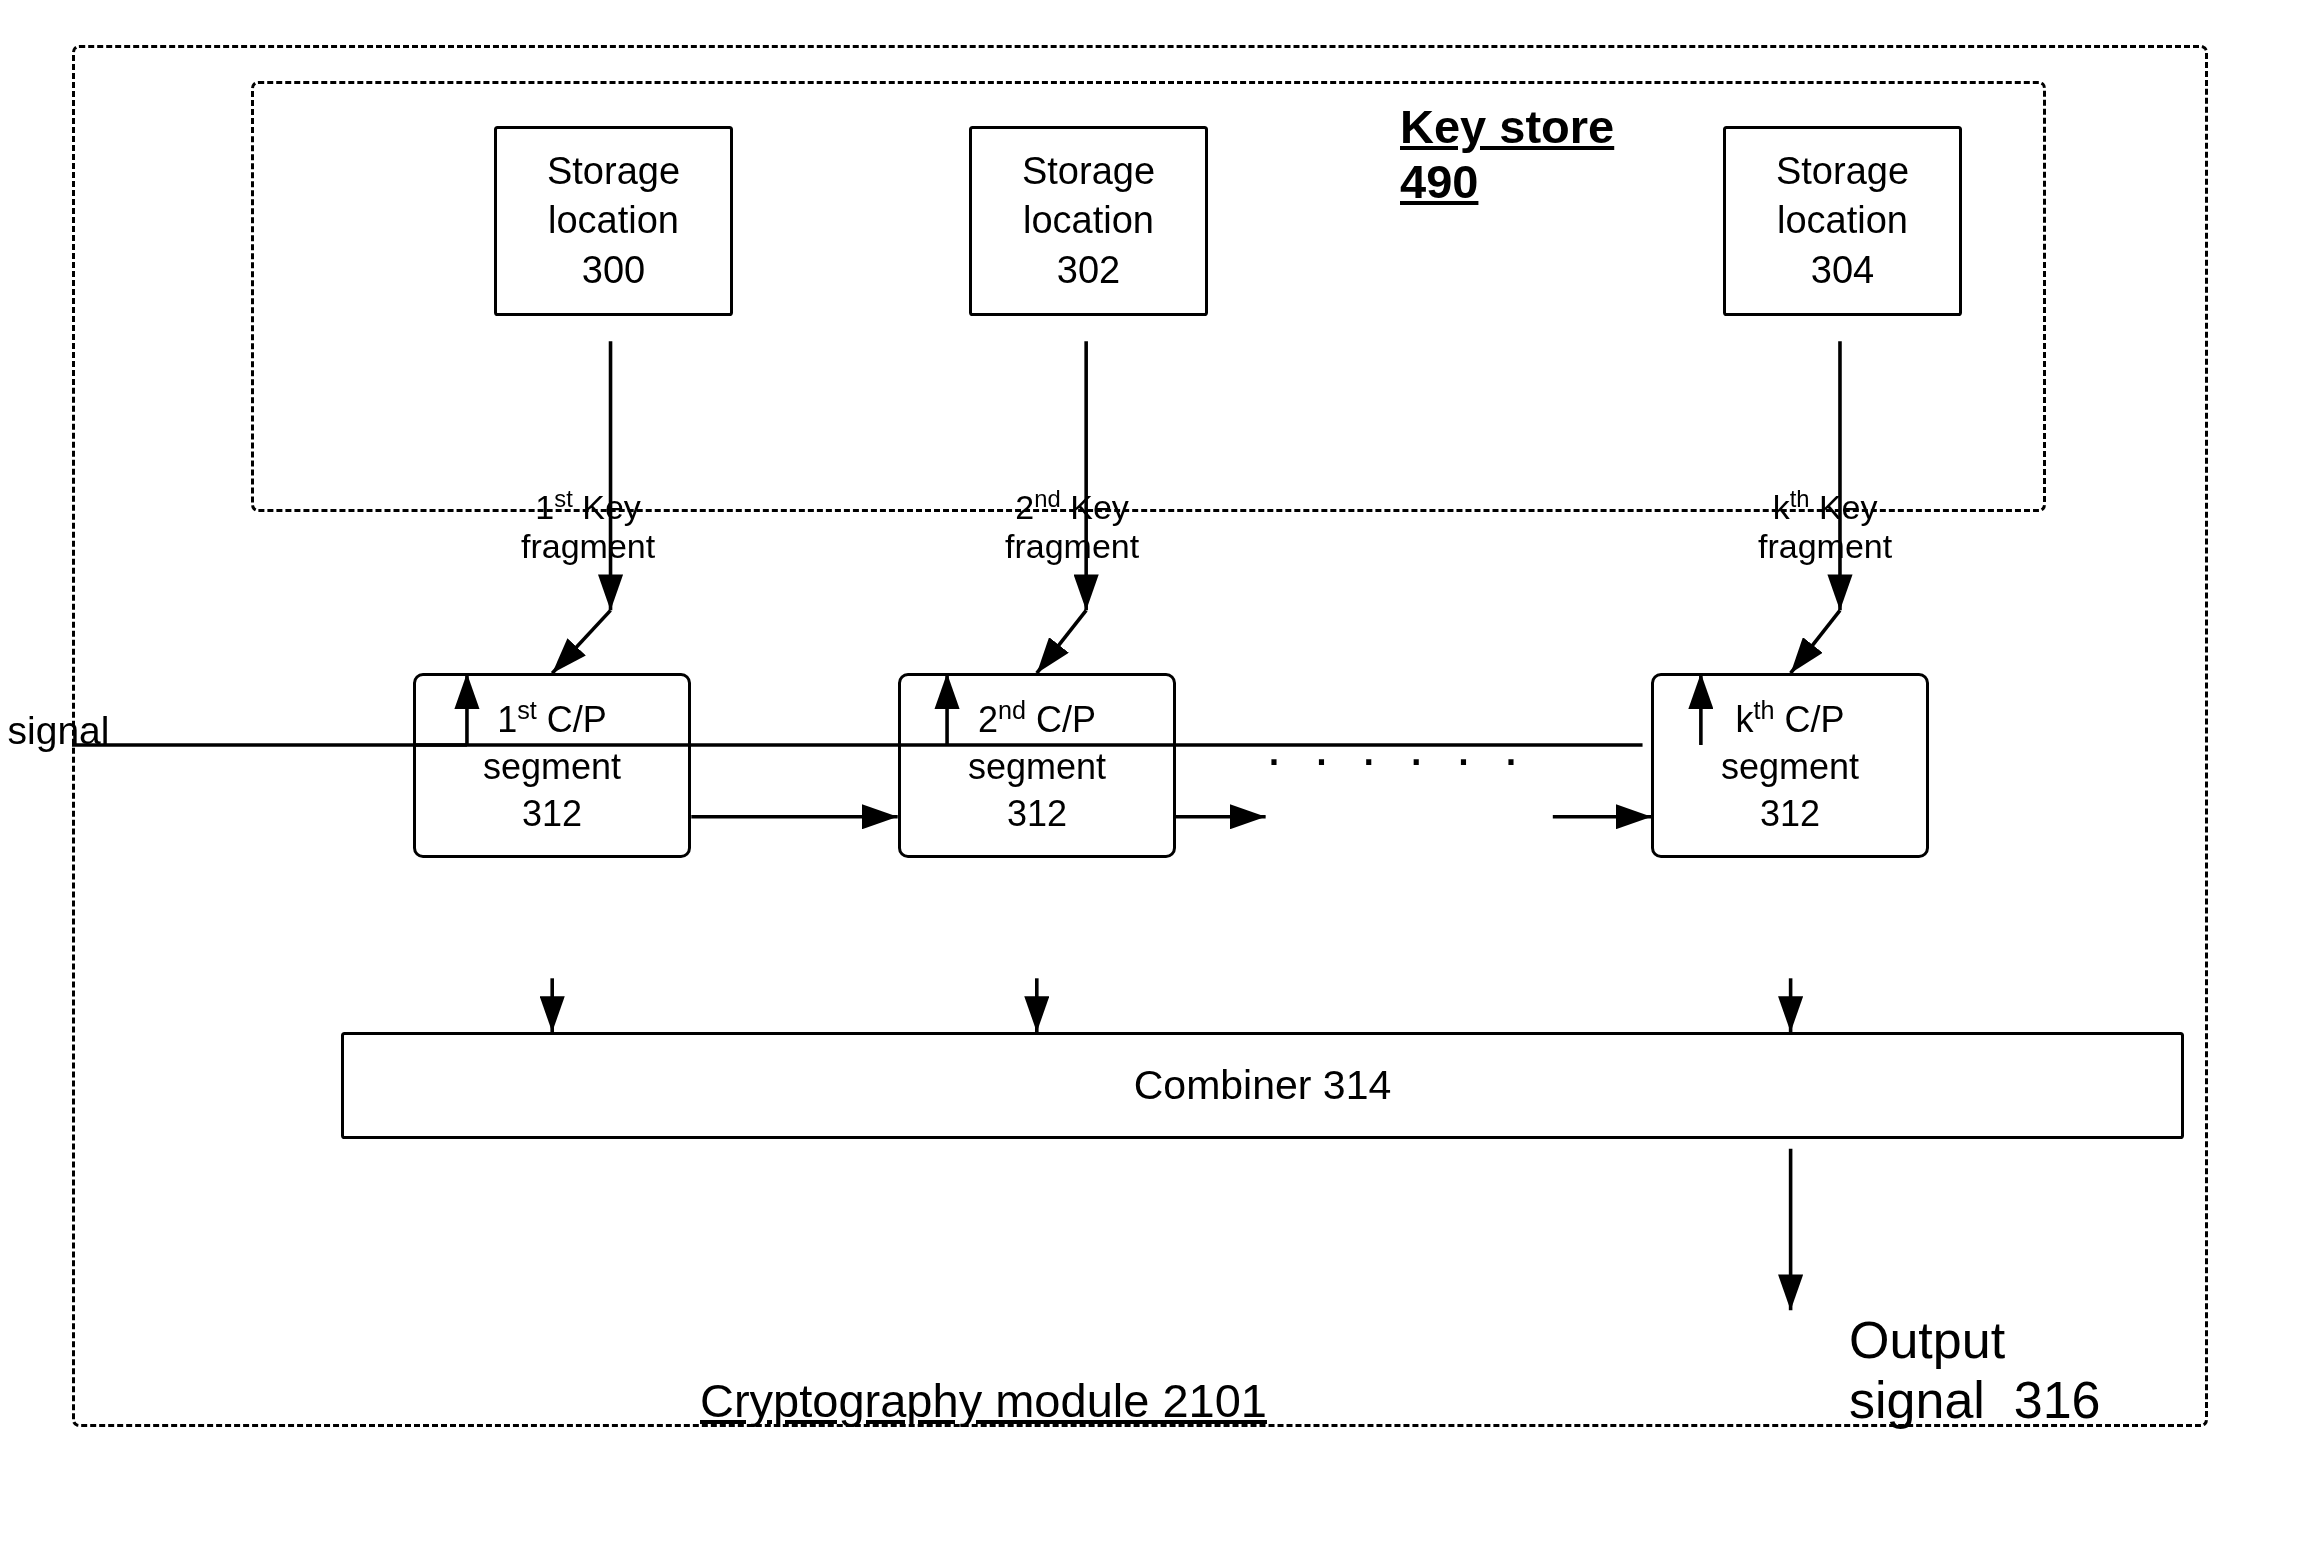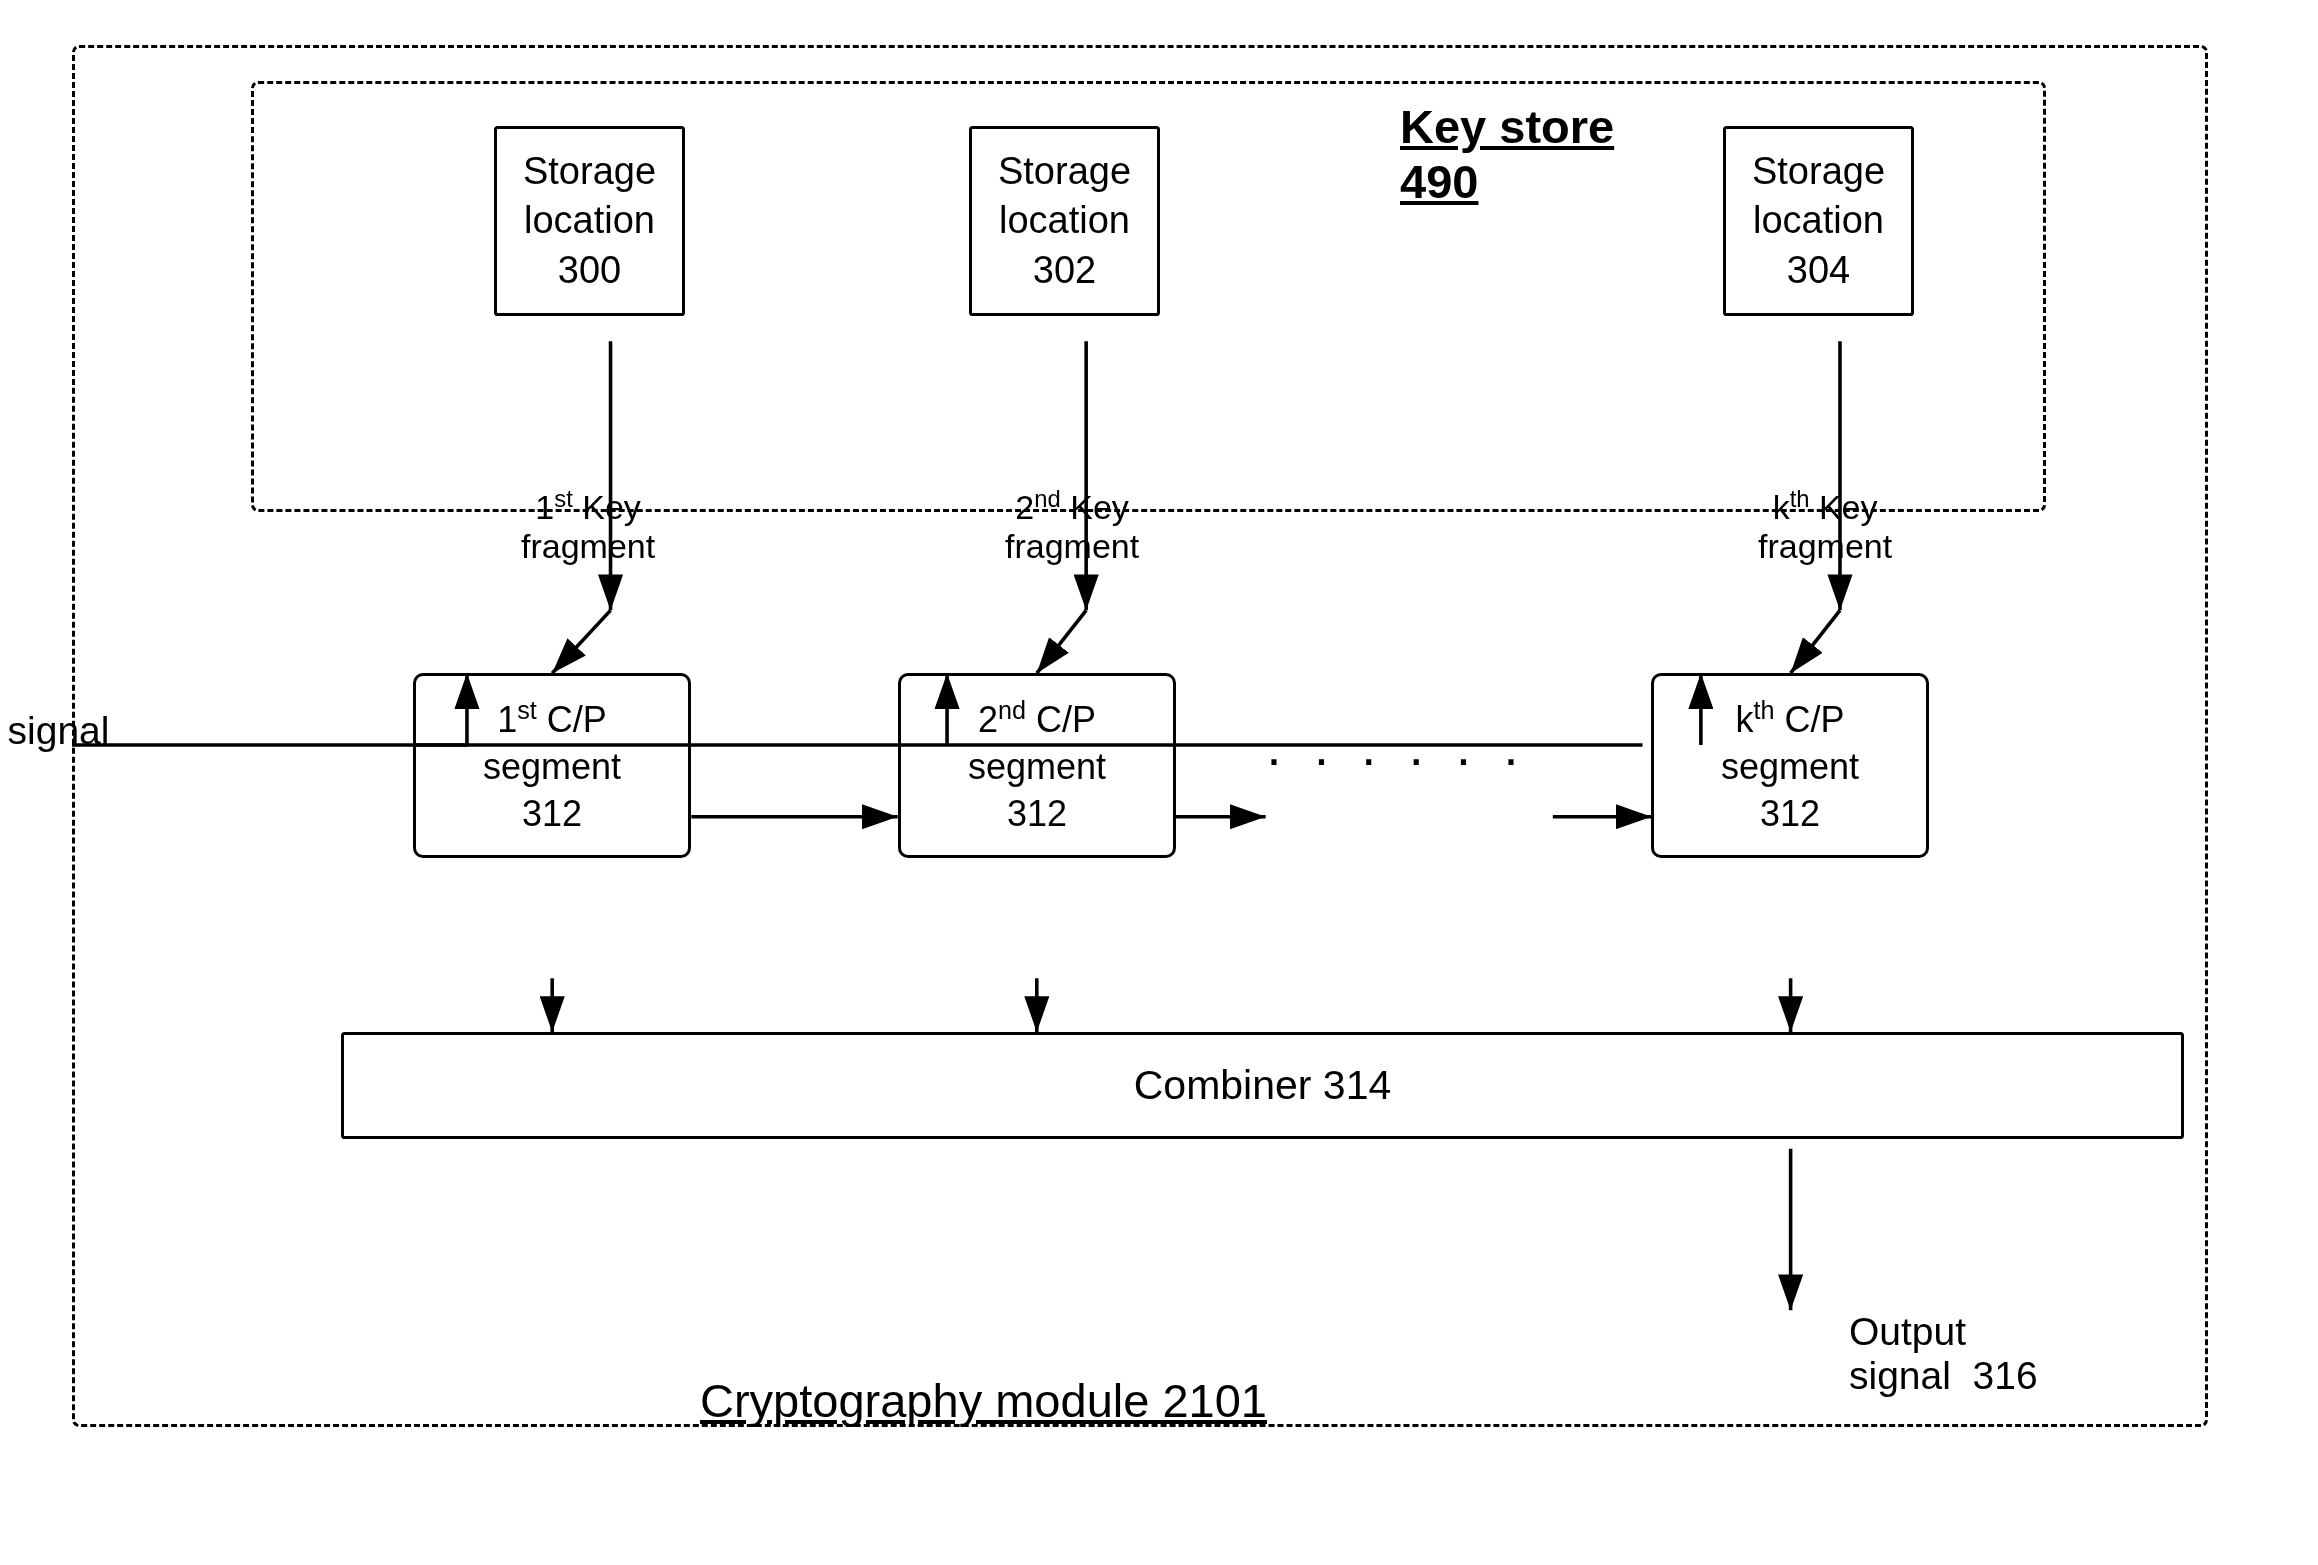--- a/index.html
+++ b/index.html
@@ -55,21 +55,21 @@
     
     .storage-box {
       position: absolute;
       border: 3.6px solid #000;
       border-radius: 3.6px;
       text-align: center;
       font-size: 38px;
       line-height: 1.3;
       padding: 18px 13.5px;
       background: #fff;
-      width: 191px;
+      width: 239px;
     }
 
     .storage-300 {
       top: 81px;
       left: 422px;
     }
 
     .storage-302 {
       top: 81px;
       left: 897px;
@@ -128,21 +128,21 @@
       top: 664px;
       left: -162px;
       font-size: 39px;
     }
 
     
     .output-signal {
       position: absolute;
       top: 1265px;
       left: 1777px;
-      font-size: 39px;
+      font-size: 52px;
     }
 
     
     .crypto-label {
       position: absolute;
       top: 1328px;
       left: 628px;
       font-size: 47px;
       text-decoration: underline;
     }

